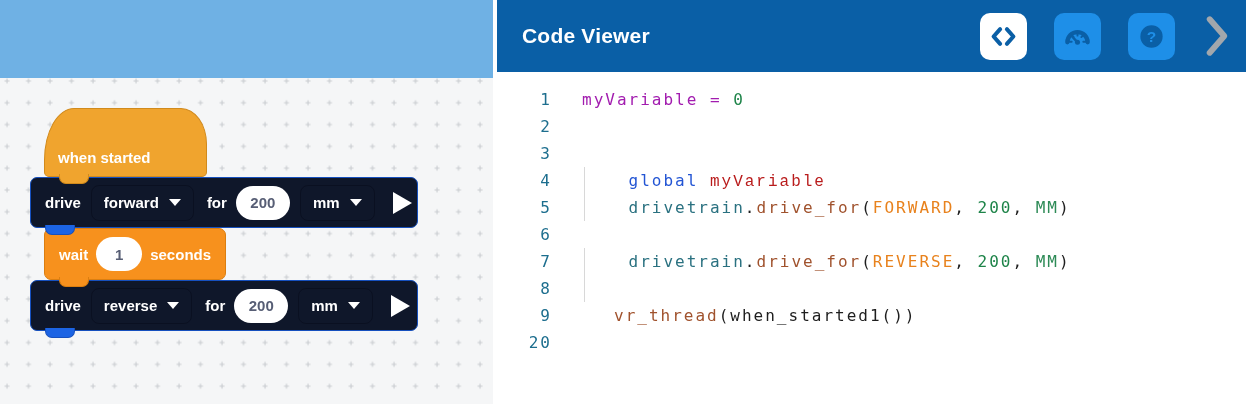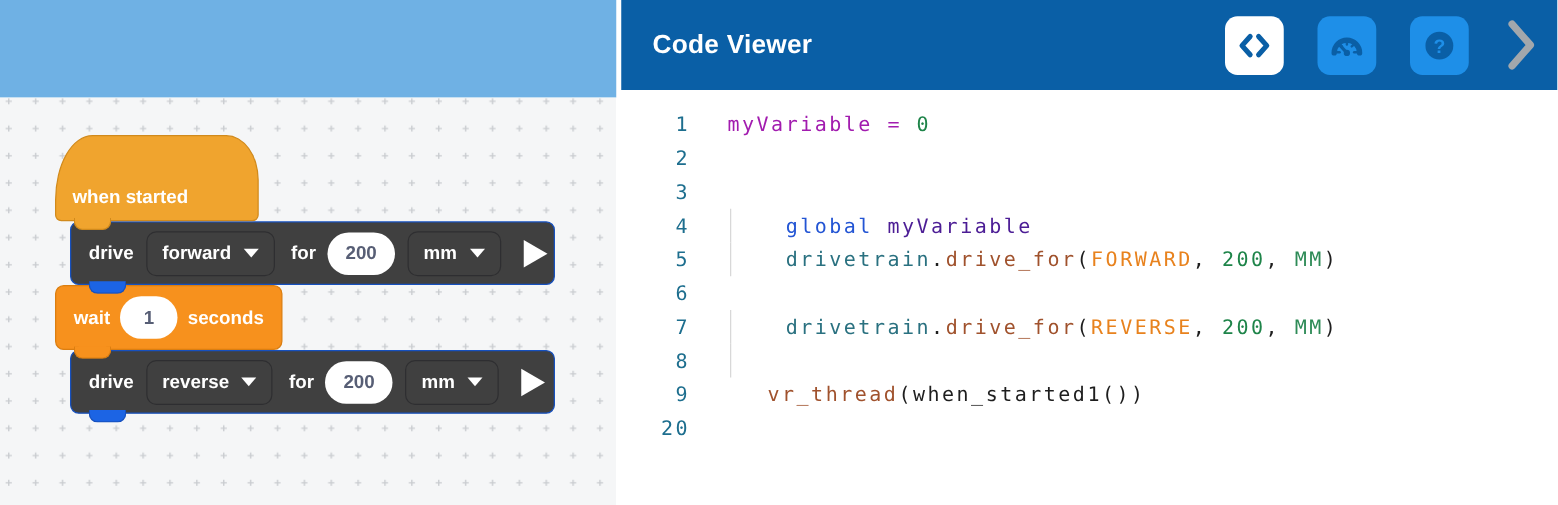--- a/index.html
+++ b/index.html
@@ -17,21 +17,21 @@
            display:flex; align-items:center; border:1px solid; }
   .bump { position:absolute; left:14px; bottom:-8px; width:30px; height:10px;
           border:1px solid; border-top:none; border-radius:0 0 7px 7px; }
 
   .hat { left:44px; top:108px; width:163px; height:69px; z-index:4;
          background:#F0A42E; border-color:#D18A1C;
          border-radius:30px 26px 5px 5px / 52px 36px 5px 5px;
          align-items:flex-end; padding:0 12px 10px 13px; }
   .hat .bump { background:#F0A42E; border-color:#D18A1C; }
 
-  .drive { background:#404040; border-color:#1650BE; border-radius:7px; height:51px; width:388px; left:56px; padding-left:14px; }
+  .drive { background:#0f172a; border-color:#1650BE; border-radius:7px; height:51px; width:388px; left:30px; padding-left:14px; }
   .drive .bump { background:#1C64E4; border-color:#1650BE; }
   .drive1 { top:177px; z-index:3; }
   .drive2 { top:280px; z-index:1; }
 
   .waitb { left:44px; top:228px; width:182px; height:52px; z-index:2;
            background:#F7911D; border-color:#DB7E10; border-radius:7px; padding-left:14px; }
   .waitb .bump { background:#F7911D; border-color:#DB7E10; }
 
   .dd { height:36px; border:1px solid rgba(0,0,10,.28); border-radius:8px;
         display:flex; align-items:center; gap:10px; padding:0 12px; margin-left:10px; cursor:pointer; }
@@ -177,21 +177,21 @@
           </div>
           <div class="cl">
             <span class="ln">2</span>
             <span class="lt"></span>
           </div>
           <div class="cl">
             <span class="ln">3</span>
           </div>
           <div class="cl">
             <span class="ln">4</span>
-            <span class="lt"><i class="guide"></i><span style="color: rgb(30, 30, 30);">    </span><span style="color: rgb(35, 85, 212);">global</span><span style="color: #4c1d95;"> myVariable</span></span>
+            <span class="lt"><i class="guide"></i><span style="color: rgb(30, 30, 30);">    </span><span style="color: rgb(35, 85, 212);">global</span><span style="color: #b91c1c; font-family: Liberation Mono, monospace;"> myVariable</span></span>
           </div>
           <div class="cl">
             <span class="ln">5</span>
             <span class="lt"><i class="guide"></i><span style="color: rgb(30, 30, 30);">    </span><span style="color: rgb(42, 113, 128);">drivetrain</span><span style="color: rgb(30, 30, 30);">.</span><span style="color: rgb(160, 82, 45);">drive_for</span><span style="color: rgb(30, 30, 30);">(</span><span style="color: rgb(232, 130, 29);">FORWARD</span><span style="color: rgb(30, 30, 30);">, </span><span style="color: rgb(30, 132, 73);">200</span><span style="color: rgb(30, 30, 30);">, </span><span style="color: rgb(46, 139, 87);">MM</span><span style="color: rgb(30, 30, 30);">)</span></span>
           </div>
           <div class="cl">
             <span class="ln">6</span>
           </div>
           <div class="cl">
             <span class="ln">7</span>

